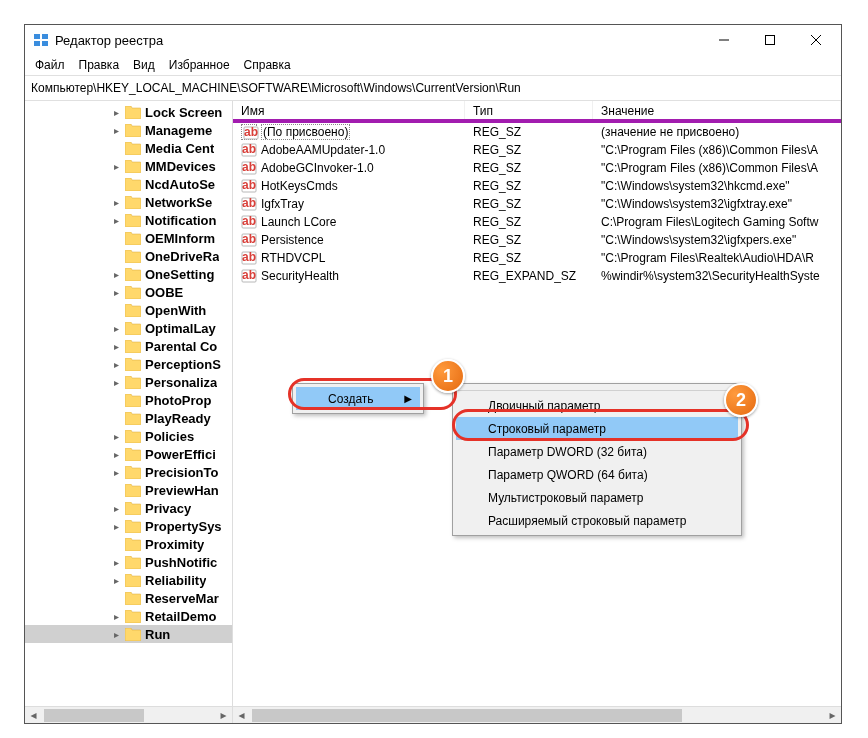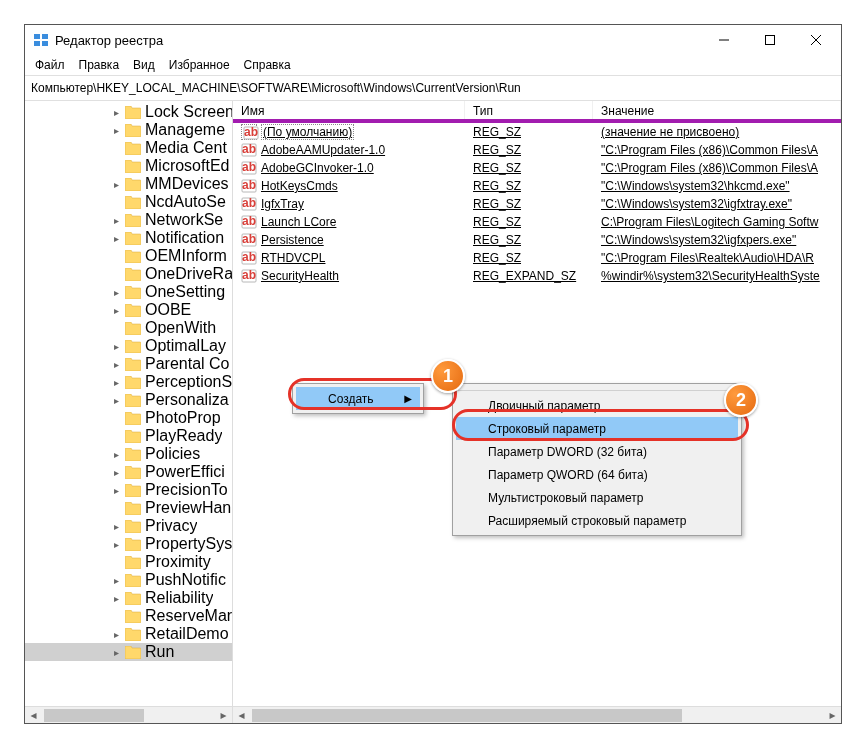--- a/index.html
+++ b/index.html
@@ -19,33 +19,33 @@
 
 .pathbar { height: 22px; border-top: 1px solid #e0e0e0; border-bottom: 1px solid #e0e0e0; display: flex; align-items: center; padding: 12px 6px; font-size: 12px; color: #000; white-space: nowrap; overflow: hidden; }
 
 .client { flex: 1; display: flex; overflow: hidden; }
 .tree { width: 208px; border-right: 1px solid #ddd; overflow: hidden; position: relative; }
 .tree-inner { padding: 2px 0 0 0; }
 .tree-item { display: flex; align-items: center; height: 18px; padding-left: 100px; white-space: nowrap; overflow: hidden; position: relative; }
 .tree-item.sel { background: #d0d0d0; }
 .tree-item .expander { position: absolute; left: 86px; width: 11px; height: 11px; color: #666; font-size: 10px; display: flex; align-items: center; justify-content: center; }
 .tree-item .folder { width: 16px; height: 13px; margin-right: 4px; flex-shrink: 0; }
-.tree-item .label { font-size: 16px; overflow: hidden; }
+.tree-item .label { font-size: 13px; overflow: hidden; font-weight: bold; }
 
 .folder-svg { width: 16px; height: 13px; }
 
 .listpane { flex: 1; display: flex; flex-direction: column; position: relative; }
 .list-header { display: flex; height: 22px; border-bottom: 4px solid #a21caf; }
 .list-header .col { padding: 3px 8px 0 8px; border-right: 1px solid #f0f0f0; font-size: 12px; }
 .col-name { width: 232px; }
 .col-type { width: 128px; }
 .col-val { flex: 1; }
 
 .list-body { flex: 1; overflow: hidden; }
-.row { display: flex; height: 18px; align-items: center; text-decoration: underline; }
+.row { display: flex; height: 18px; align-items: center; }
 .row .cell { padding: 0 8px; white-space: nowrap; overflow: hidden; font-size: 12px; }
 .row .name-cell { width: 232px; display: flex; align-items: center; gap: 4px; }
 .row .type-cell { width: 128px; }
 .row .val-cell { flex: 1; }
 .reg-icon { width: 16px; height: 16px; flex-shrink: 0; }
 .name-cell.dotted span { border: 1px dotted #888; padding: 0 1px; }
 
 .hscroll { position: absolute; left: 0; right: 0; bottom: 0; height: 17px; background: #f0f0f0; display: flex; align-items: center; border-top: 1px solid #ddd; }
 .hscroll .arrow { width: 17px; height: 17px; display: flex; align-items: center; justify-content: center; color: #666; }
 .hscroll .track { flex: 1; height: 17px; position: relative; }
@@ -132,26 +132,20 @@
               </svg></span>
             <span class="label">Manageme</span>
           </div>
           <div class="tree-item">
             <span class="folder"><svg class="folder-svg" viewBox="0 0 16 13">
                 <path d="M0 2 L0 12 Q0 13 1 13 L15 13 Q16 13 16 12 L16 3 Q16 2 15 2 L7 2 L6 0 L1 0 Q0 0 0 1 Z" fill="#ffd86b" stroke="#d9a93a" stroke-width="0.5"></path>
               </svg></span>
             <span class="label">Media Cent</span>
           </div>
           <div class="tree-item">
-            <span class="folder"><svg class="folder-svg" viewBox="0 0 16 13">
-                <path d="M0 2 L0 12 Q0 13 1 13 L15 13 Q16 13 16 12 L16 3 Q16 2 15 2 L7 2 L6 0 L1 0 Q0 0 0 1 Z" fill="#ffd86b" stroke="#d9a93a" stroke-width="0.5"></path>
-              </svg></span>
-            <span class="label">MicrosoftEd</span>
-          </div>
-          <div class="tree-item">
             <span class="expander">▸</span>
             <span class="folder"><svg class="folder-svg" viewBox="0 0 16 13">
                 <path d="M0 2 L0 12 Q0 13 1 13 L15 13 Q16 13 16 12 L16 3 Q16 2 15 2 L7 2 L6 0 L1 0 Q0 0 0 1 Z" fill="#ffd86b" stroke="#d9a93a" stroke-width="0.5"></path>
               </svg></span>
             <span class="label">MMDevices</span>
           </div>
           <div class="tree-item">
             <span class="folder"><svg class="folder-svg" viewBox="0 0 16 13">
                 <path d="M0 2 L0 12 Q0 13 1 13 L15 13 Q16 13 16 12 L16 3 Q16 2 15 2 L7 2 L6 0 L1 0 Q0 0 0 1 Z" fill="#ffd86b" stroke="#d9a93a" stroke-width="0.5"></path>
               </svg></span>
@@ -340,21 +334,21 @@
         <div class="col col-type">Тип</div>
         <div class="col col-val">Значение</div>
       </div>
       <div class="list-body" id="list-body">
           <div class="row">
             <div class="cell name-cell dotted">
               <span class="reg-icon"><svg class="reg-icon" viewBox="0 0 16 16">
                   <rect x="1" y="2" width="14" height="12" rx="1" fill="#fff" stroke="#b8b8b8"></rect>
                   <text x="8" y="11" text-anchor="middle" font-size="7" font-weight="bold" fill="#d9403a">ab</text>
                 </svg></span>
-              <span>(По умолчанию)</span>
+              <span>(По присвоено)</span>
             </div>
             <div class="cell type-cell">REG_SZ</div>
             <div class="cell val-cell">(значение не присвоено)</div>
           </div>
           <div class="row">
             <div class="cell name-cell"><span class="reg-icon"><svg class="reg-icon" viewBox="0 0 16 16">
                   <rect x="1" y="2" width="14" height="12" rx="1" fill="#fff" stroke="#b8b8b8"></rect>
                   <text x="8" y="11" text-anchor="middle" font-size="7" font-weight="bold" fill="#d9403a">ab</text>
                 </svg></span>AdobeAAMUpdater-1.0</div>
             <div class="cell type-cell">REG_SZ</div>

